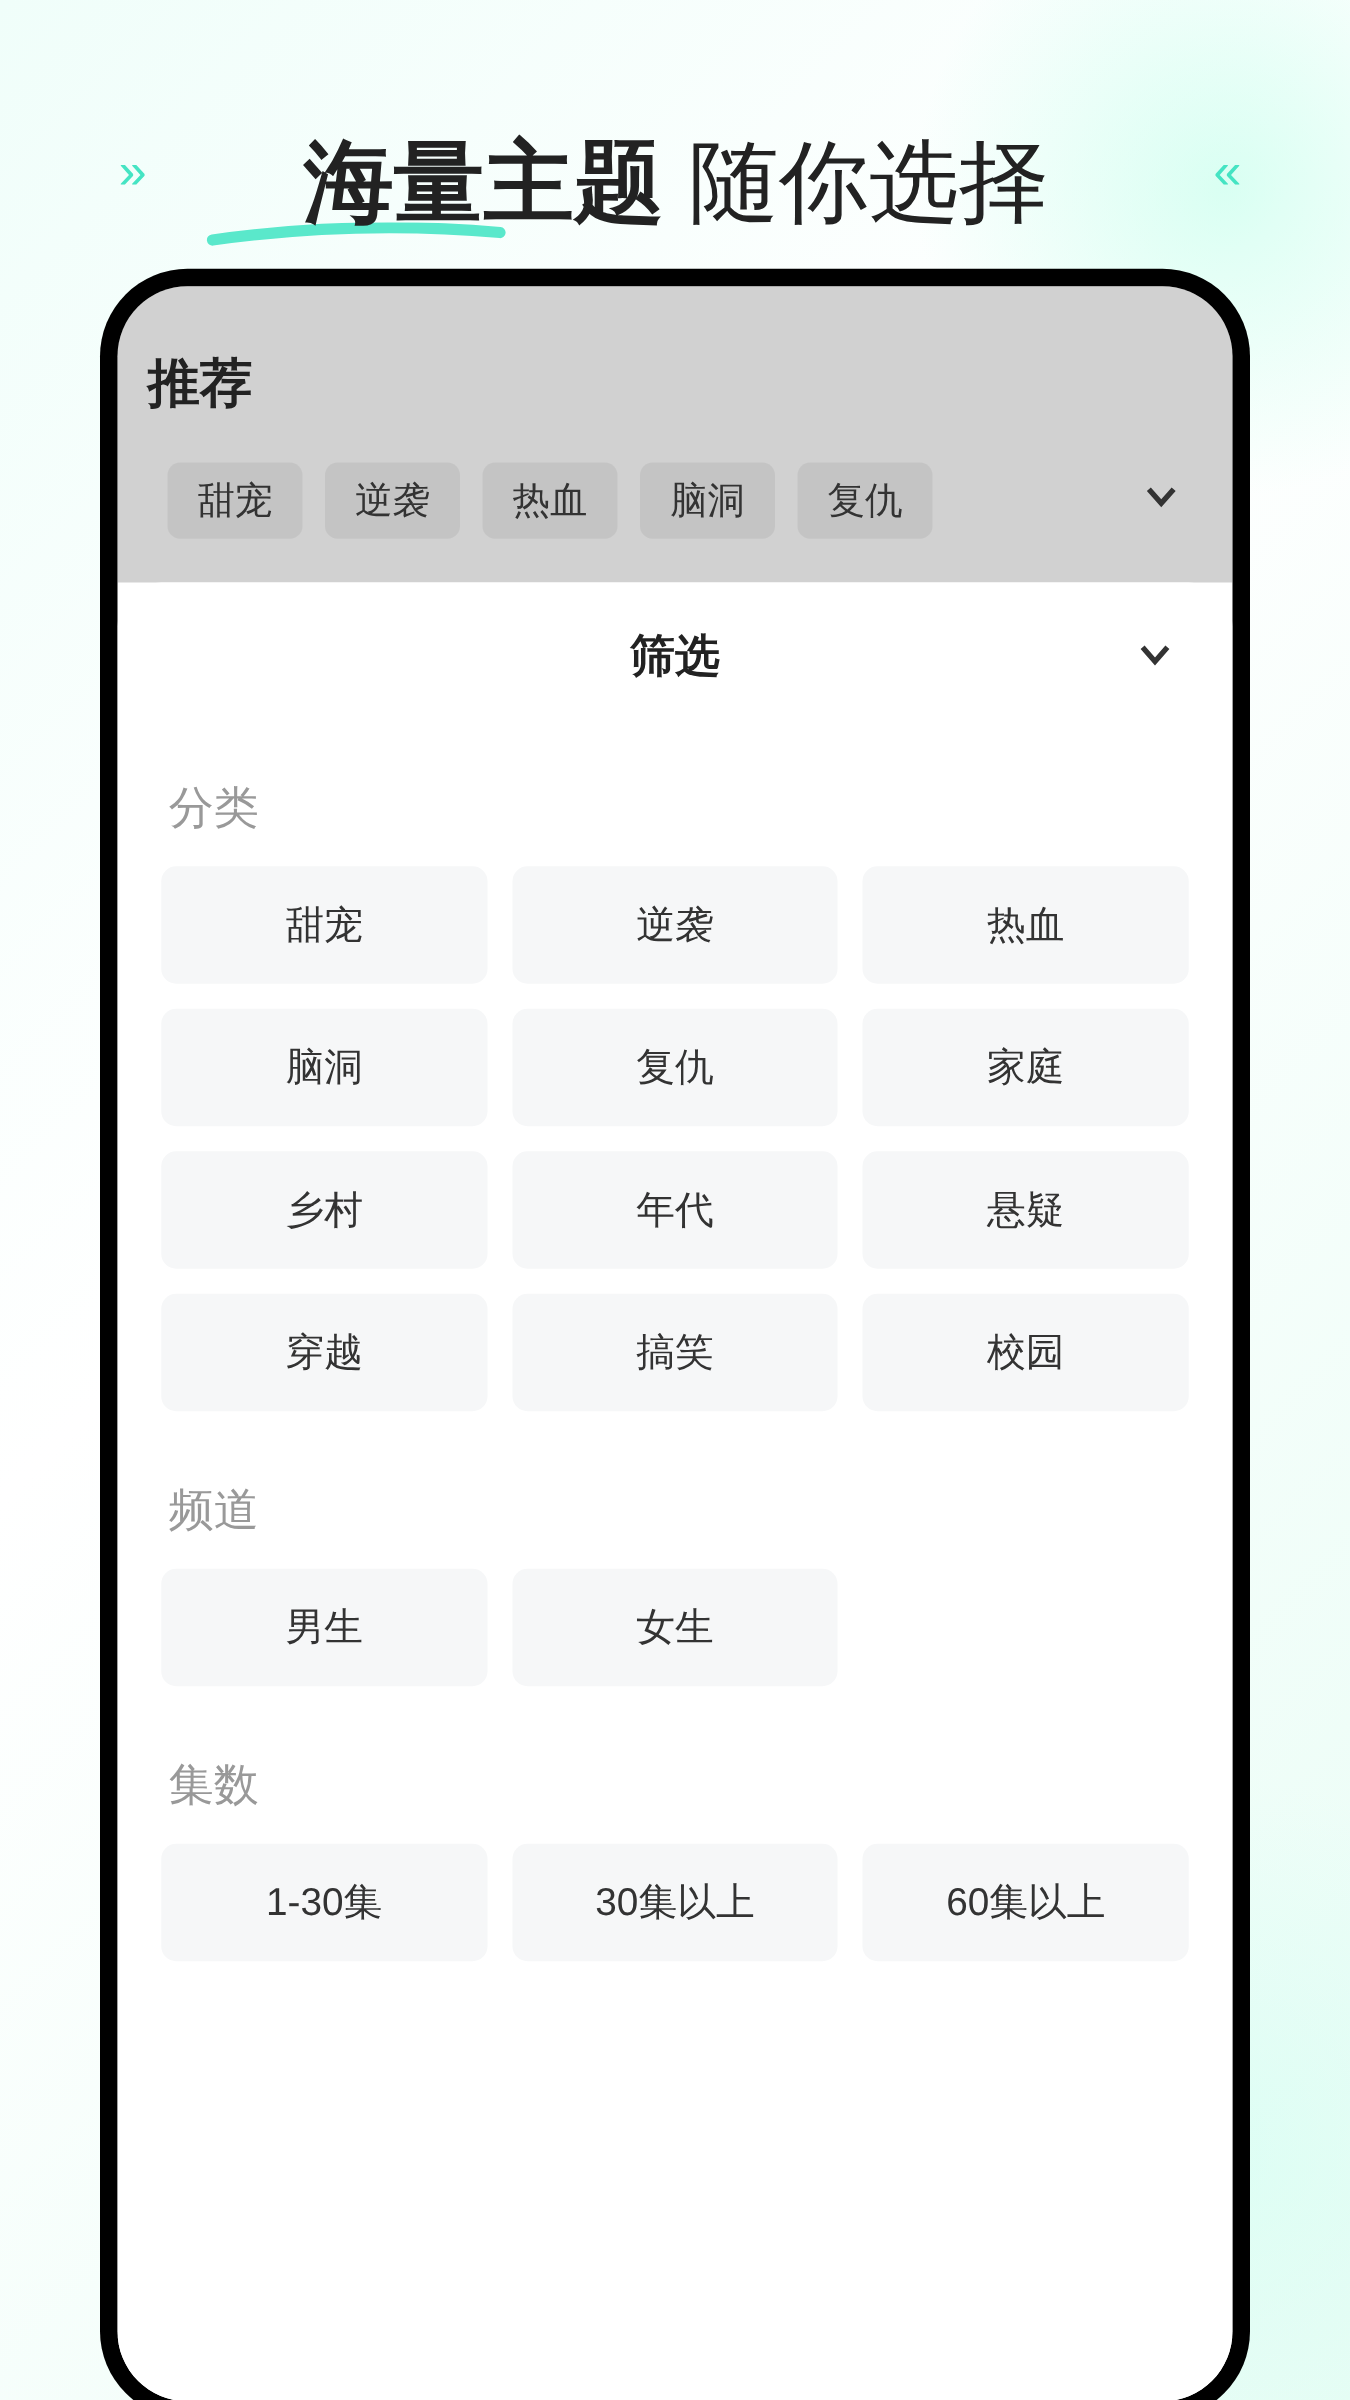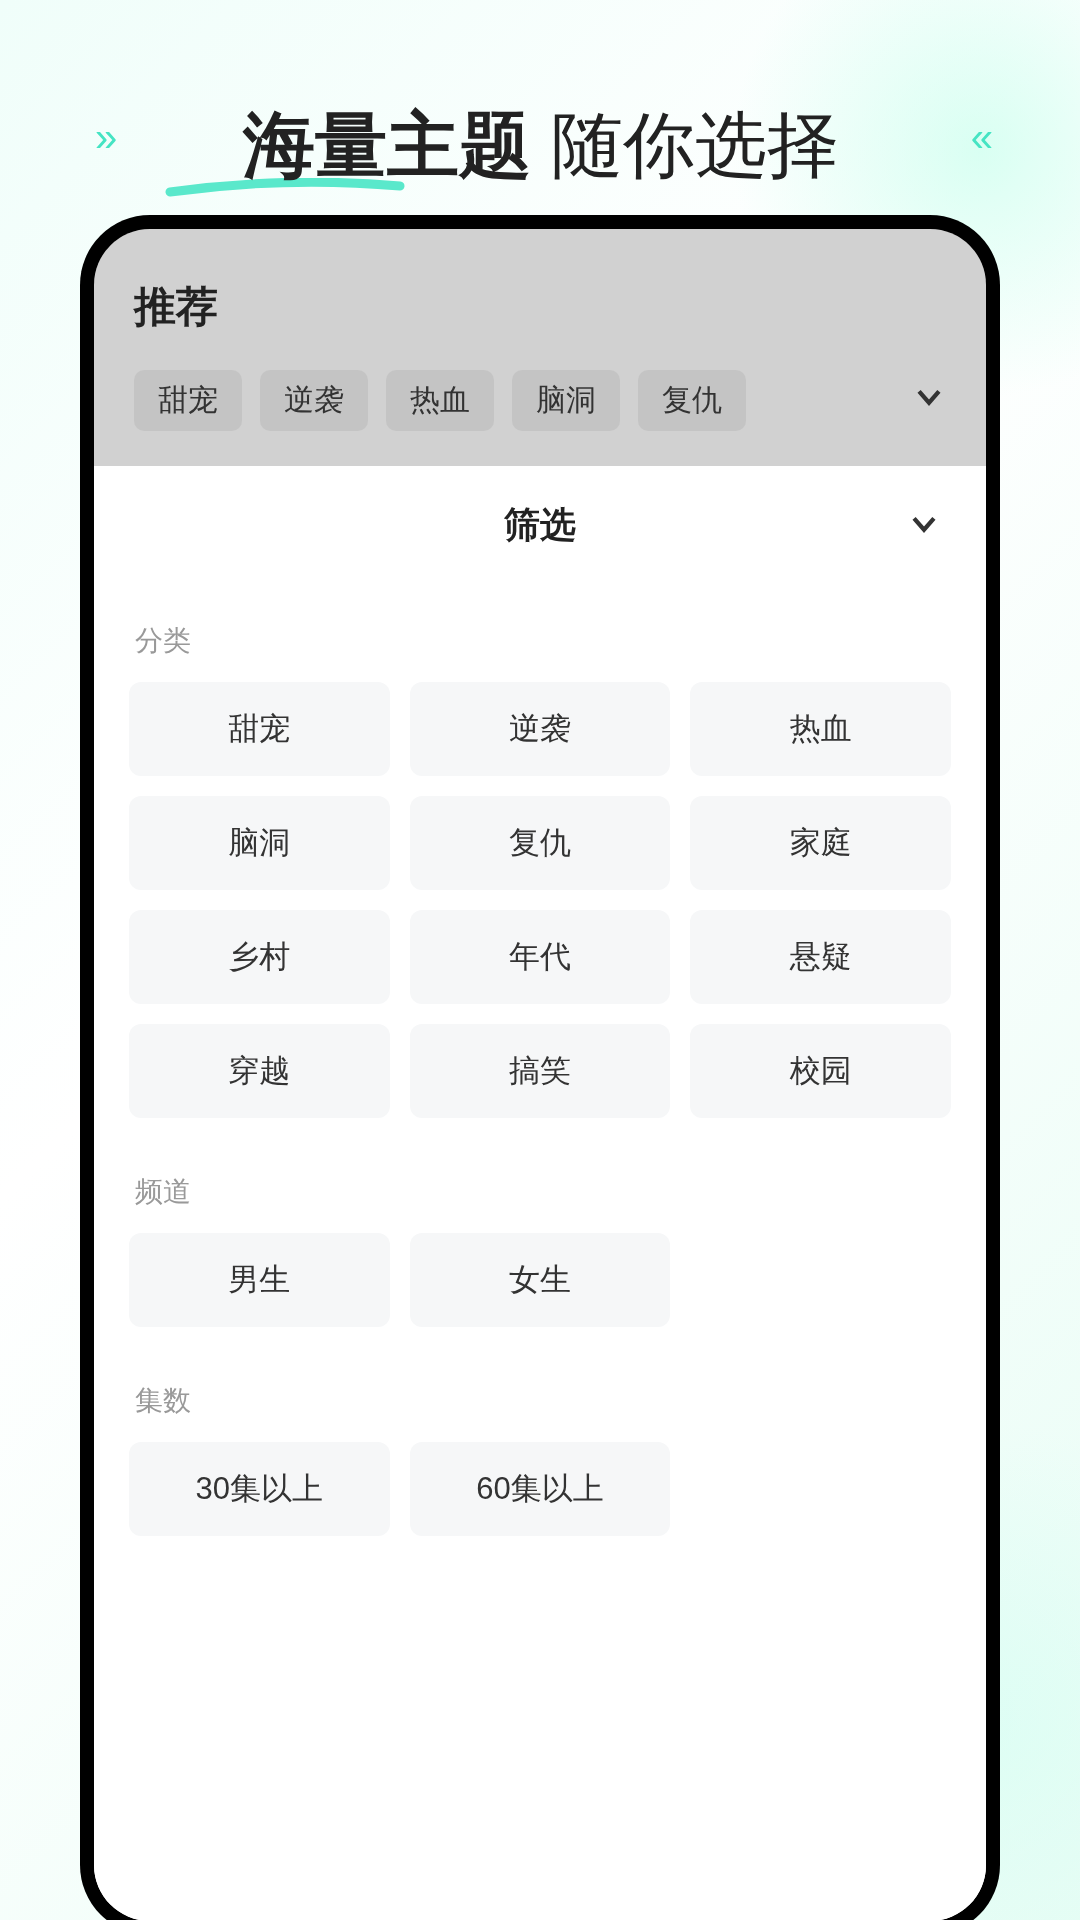--- a/index.html
+++ b/index.html
@@ -106,21 +106,21 @@
     .dimmed-section {
       background: rgba(0, 0, 0, 0.18);
       padding-top: 50px;
       padding-bottom: 35px;
     }
 
     .page-title {
       font-size: 42px;
       font-weight: 700;
       color: #222;
-      padding-left: 40px;
+      padding-left: 24px;
     }
 
     .tag-row {
       display: flex;
       gap: 18px;
       padding: 0 40px;
       margin-top: 35px;
       align-items: center;
     }
 
@@ -162,21 +162,21 @@
     }
 
     .filter-collapse {
       position: absolute;
       right: 10px;
       top: 50%;
       transform: translateY(-50%);
     }
 
     .section-label {
-      font-size: 28px;
+      font-size: 36px;
       color: #999;
       margin-bottom: 22px;
       padding-left: 6px;
     }
 
     .chip-grid {
       display: grid;
       grid-template-columns: repeat(3, 1fr);
       gap: 20px;
       margin-bottom: 55px;
@@ -262,20 +262,21 @@
       </div>
 
       <div class="section-label">频道</div>
       <div class="chip-grid">
         <div class="chip">男生</div>
         <div class="chip">女生</div>
       </div>
 
       <div class="section-label">集数</div>
       <div class="chip-grid">
+        <div class="chip">1-30集</div>
         <div class="chip">30集以上</div>
         <div class="chip">60集以上</div>
       </div>
 
     </div>
 
   </div>
 </div>
 
 </body></html>

